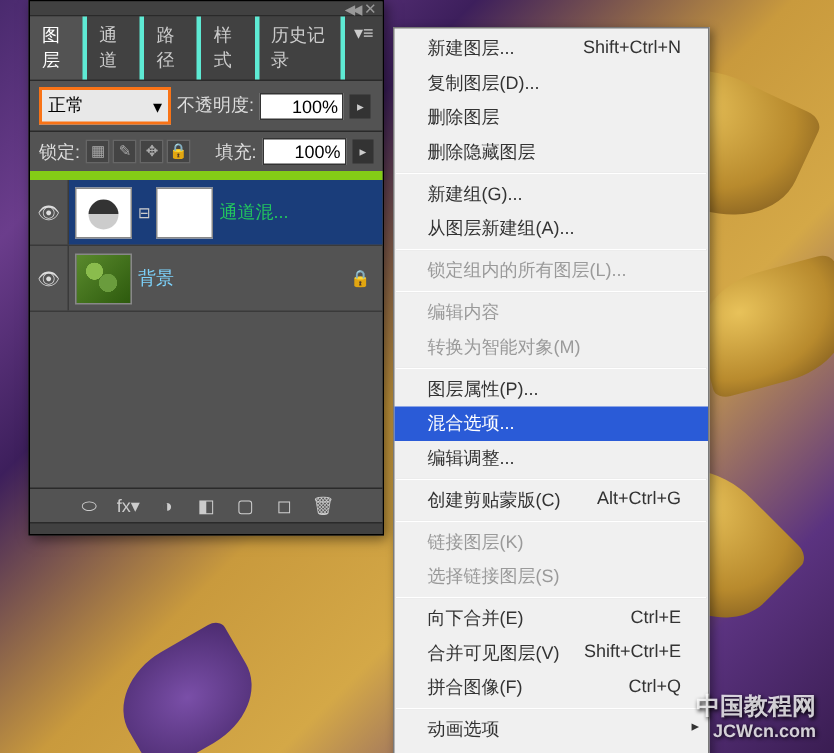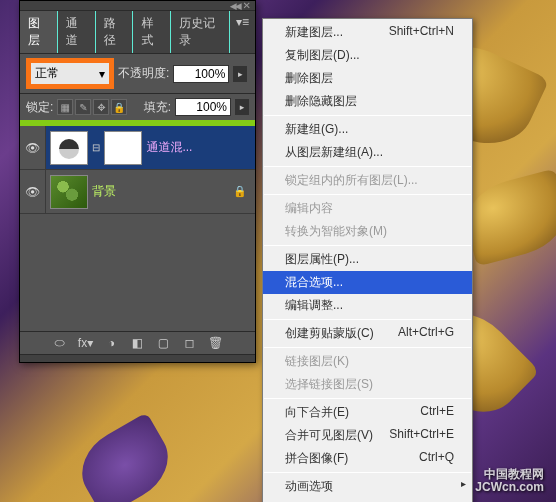--- a/index.html
+++ b/index.html
@@ -8,58 +8,58 @@
 .leaf{position:absolute;background:radial-gradient(ellipse at 30% 30%,#e8c25a,#b88a2d 60%,#6b4a1a);border-radius:50% 10% 50% 10%;transform:rotate(25deg)}
 .l1{width:120px;height:90px;top:50px;right:20px}
 .l2{width:100px;height:75px;top:180px;right:-10px;transform:rotate(-15deg)}
 .l3{width:110px;height:85px;top:320px;right:30px;transform:rotate(45deg)}
 .l4{width:90px;height:70px;top:430px;left:80px;background:radial-gradient(ellipse,#7a4fa8,#4a2a6e);transform:rotate(-30deg)}
 .panel{position:absolute;top:0;left:19px;width:237px;background:#535353;border:1px solid #000;box-shadow:2px 2px 8px rgba(0,0,0,.5)}
 .panel-top{height:10px;background:#414141;border-bottom:1px solid #2a2a2a;display:flex;justify-content:flex-end;align-items:center;padding-right:4px;gap:3px}
 .min-arrows{color:#999;font-size:9px;letter-spacing:-2px}
 .x-btn{color:#999;font-size:10px;cursor:pointer}
 .tabs{display:flex;background:#414141;border-bottom:1px solid #2a2a2a}
-.tab{padding:4px 8px;color:#ccc;border-right:1px solid #5eead4;cursor:pointer}
+.tab{padding:4px 8px;color:#ccc;border-right:3px solid #5eead4;cursor:pointer}
 .tab.active{background:#535353;color:#fff}
 .menu-btn{margin-left:auto;padding:4px 6px;color:#ccc;cursor:pointer}
 .row{display:flex;align-items:center;padding:4px 6px;gap:4px;background:#535353}
-.dropdown{background:#e8e8e8;border:5px solid #f97316;padding:2px 4px;display:flex;align-items:center;justify-content:space-between;cursor:pointer}
+.dropdown{background:#e8e8e8;border:2px solid #f97316;padding:2px 4px;display:flex;align-items:center;justify-content:space-between;cursor:pointer}
 .blend-dd{width:88px}
 .label{color:#ddd}
 .num-input{background:#fff;border:1px solid #333;width:56px;padding:1px 3px;text-align:right}
 .arrow-btn{width:14px;height:16px;background:#333;color:#ccc;display:flex;align-items:center;justify-content:center;font-size:9px;cursor:pointer}
 .lock-row{border-top:1px solid #2a2a2a;border-bottom:6px solid #84cc16}
 .lock-icons{display:flex;gap:2px}
 .lock-ico{width:16px;height:16px;background:#444;border:1px solid #666;display:flex;align-items:center;justify-content:center;color:#aaa;font-size:10px;cursor:pointer}
 .layers{background:#535353}
 .layer{display:flex;align-items:center;height:44px;border-bottom:1px solid #3a3a3a}
 .eye{width:26px;display:flex;align-items:center;justify-content:center;color:#ddd;border-right:1px solid #3a3a3a;height:100%;cursor:pointer}
 .layer-content{flex:1;display:flex;align-items:center;padding:2px 4px;gap:4px;height:100%}
 .layer.selected .layer-content{background:#1a3d7a;color:#fff}
 .thumb{width:38px;height:34px;border:1px solid #888;background:#fff;position:relative}
 .adj-thumb{background:linear-gradient(180deg,#333 50%,#ccc 50%);border-radius:50%;width:20px;height:20px;margin:7px auto}
 .leaf-thumb{background:linear-gradient(135deg,#5a8a2d,#2d5a0d);position:relative}
 .leaf-thumb::after{content:"";position:absolute;inset:3px;background:radial-gradient(circle at 30% 30%,#8abc4d 20%,transparent 21%),radial-gradient(circle at 60% 60%,#6a9c3d 25%,transparent 26%)}
 .mask{width:38px;height:34px;background:#fff;border:1px solid #888}
 .link{color:#ccc;font-size:10px}
-.layer-name{color:#bef264;flex:1;white-space:nowrap;overflow:hidden;text-overflow:ellipsis}
-.layer.selected .layer-name{color:#f0abfc}
+.layer-name{color:#7dd3fc;flex:1;white-space:nowrap;overflow:hidden;text-overflow:ellipsis}
+.layer.selected .layer-name{color:#22c55e}
 .lock-ind{color:#ccc;font-size:11px;margin-right:4px}
 .spacer{height:118px;background:#535353;border-bottom:1px solid #2a2a2a}
 .bottom-bar{display:flex;align-items:center;padding:4px;gap:8px;background:#535353;justify-content:center}
 .bb-ico{color:#ccc;font-size:12px;cursor:pointer;width:18px;text-align:center}
 .resize{height:8px;background:#414141;border-top:1px solid #2a2a2a}
 .ctx-menu{position:absolute;top:18px;left:262px;width:211px;background:#f0f0f0;border:1px solid #7a7a7a;box-shadow:2px 2px 6px rgba(0,0,0,.4);padding:2px 0}
 .mi{display:flex;justify-content:space-between;padding:3px 18px 3px 22px;color:#333;cursor:pointer;position:relative}
 .mi.disabled{color:#9a9a9a;cursor:default}
 .mi.hl{background:#2a5bd7;color:#ffffff}
 .mi .sub::after{content:"▸";position:absolute;right:6px;font-size:10px}
 .sep{height:1px;background:#c0c0c0;margin:2px 1px;border-bottom:1px solid #fff}
 .watermark{position:absolute;bottom:8px;right:12px;color:rgba(255,255,255,.8);font-size:18px;font-weight:bold;text-shadow:1px 1px 3px #000;text-align:right;line-height:1.1}
-.watermark .cn{font-size:12px}
+.watermark .cn{font-size:16px}
 </style>
 </head>
 <body>
 
 <div class="bg">
   <div class="leaf l1"></div>
   <div class="leaf l2"></div>
   <div class="leaf l3"></div>
   <div class="leaf l4"></div>
 </div>

